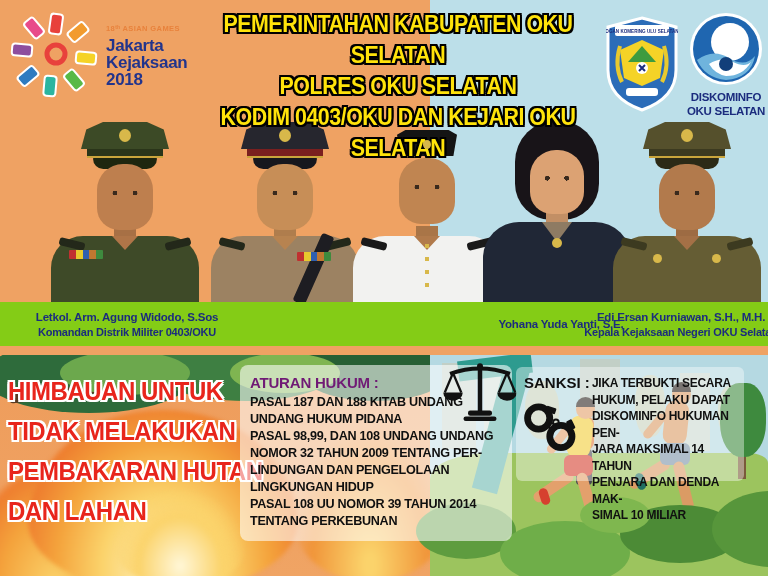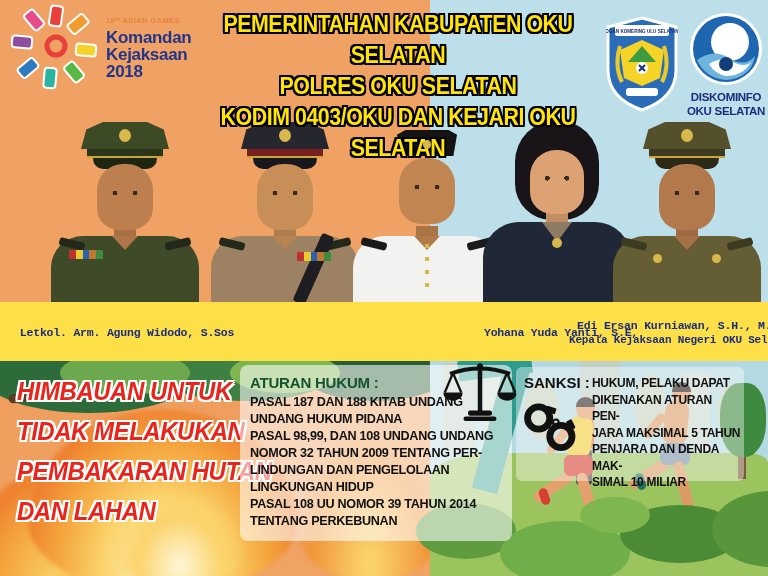--- a/index.html
+++ b/index.html
@@ -4,21 +4,21 @@
 <style>
   html,body{margin:0;padding:0;background:#222;}
   .poster{position:relative;width:768px;height:576px;overflow:hidden;
     font-family:"Liberation Sans",sans-serif;background:#EFA263;}
 
   
   .top-section{position:absolute;top:0;left:0;width:768px;height:302px;
     background:linear-gradient(90deg,#EFA263 0 430px,#BCDFE9 430px 100%);}
 
   
-  .asian-games{position:absolute;top:0;left:10px;width:180px;height:108px;}
+  .asian-games{position:absolute;top:8px;left:10px;width:180px;height:108px;}
   .ag-text{position:absolute;left:96px;top:12px;line-height:17px;}
   .ag-small{font-size:7.5px;font-weight:800;color:#E8823C;letter-spacing:.4px;}
   .ag-big{font-size:17px;font-weight:800;color:#22348C;letter-spacing:-.3px;}
 
   
   .title-block{position:absolute;left:178px;top:9px;width:440px;text-align:center;z-index:3;}
   .title-line{font-size:23px;font-weight:900;line-height:31px;color:#FFE30A;
     letter-spacing:-.5px;transform:scaleX(.93);transform-origin:center;
     text-shadow:-2px -2px 0 #000,2px -2px 0 #000,-2px 2px 0 #000,2px 2px 0 #000,
       0 -2px 0 #000,0 2px 0 #000,-2px 0 0 #000,2px 0 0 #000;}
@@ -76,21 +76,21 @@
   .o3 .epaulet{background:#1A1A1A;}
   .o5 .epaulet{background:#3C3A20;}
   .gold-dot{position:absolute;width:9px;height:9px;border-radius:50%;background:#D8B84A;top:18px;}
   .gold-dot.l{left:40px;} .gold-dot.r{right:40px;}
   .brooch{position:absolute;top:16px;left:50%;transform:translateX(-50%);width:10px;height:10px;
     border-radius:50%;background:#D8B84A;}
   .blouse{position:absolute;top:0;left:50%;transform:translateX(-50%);width:30px;height:20px;
     background:#8E7B63;clip-path:polygon(0 0,100% 0,50% 100%);}
 
   
-  .caption-bar{position:absolute;top:302px;left:0;width:768px;height:59px;background:#fde047;z-index:4;font-family:Liberation Mono, monospace;}
+  .caption-bar{position:absolute;top:302px;left:0;width:768px;height:44px;background:#84cc16;z-index:4;}
   .caption{position:absolute;top:50%;transform:translate(-50%,-50%);text-align:center;color:#1B2C7E;white-space:nowrap;}
   .cap-name{font-size:11.5px;font-weight:800;line-height:15px;letter-spacing:-.2px;}
   .cap-role{font-size:11px;font-weight:800;line-height:14px;letter-spacing:-.2px;}
   .c1{left:127px;} .c2{left:290px;} .c3{left:431px;} .c4{left:561px;} .c5{left:681px;}
 
   
   .bottom-section{position:absolute;top:355px;left:0;width:768px;height:221px;overflow:hidden;}
 
   
   .fire-zone{position:absolute;left:0;top:0;width:430px;height:221px;
@@ -105,21 +105,21 @@
     border-radius:5px;transform:rotate(-7deg);}
   .flame{position:absolute;filter:blur(2px);border-radius:50% 50% 45% 45%/62% 62% 38% 38%;}
   .f1{left:28px;top:55px;width:270px;height:180px;
     background:radial-gradient(ellipse at 50% 88%,#FFF4C8 0%,#FBD36B 32%,#F4A33C 56%,#EE7E2F 74%,rgba(238,126,47,0) 78%);}
   .f2{left:-30px;top:115px;width:170px;height:130px;
     background:radial-gradient(ellipse at 50% 90%,#FBD36B 0%,#F4A33C 45%,#EE7E2F 70%,rgba(238,126,47,0) 76%);}
   .f3{left:295px;top:75px;width:150px;height:150px;
     background:radial-gradient(ellipse at 50% 90%,#FBD36B 5%,#F0953A 55%,rgba(240,149,58,0) 76%);}
   .f4{left:115px;top:135px;width:130px;height:95px;
     background:radial-gradient(ellipse at 50% 80%,#FFF7D8 0%,#FBD36B 45%,rgba(251,211,107,0) 75%);}
-  .appeal{position:absolute;left:17px;top:16px;z-index:6;font-style:italic;}
+  .appeal{position:absolute;left:8px;top:16px;z-index:6;}
   .appeal-line{font-size:25px;font-weight:900;line-height:40px;color:#E8251C;letter-spacing:-.5px;
     transform:scaleX(.96);transform-origin:left;
     text-shadow:-2px -2px 0 #fff,2px -2px 0 #fff,-2px 2px 0 #fff,2px 2px 0 #fff,
       0 -2px 0 #fff,0 2px 0 #fff,-2px 0 0 #fff,2px 0 0 #fff;}
 
   
   .park-zone{position:absolute;left:430px;top:0;width:338px;height:221px;background:#B5D9E2;}
   .bldg{position:absolute;background:#C2CFC6;}
   .bd1{left:12px;top:8px;width:34px;height:86px;}
   .bd2{left:54px;top:22px;width:26px;height:72px;background:#CBD9D0;}
@@ -172,21 +172,21 @@
   .r2 .r-shoe-f{left:48px;top:123px;width:19px;height:9px;background:#1F6E62;transform:rotate(-8deg);}
   .r2 .r-shoe-b{left:-6px;top:92px;width:17px;height:9px;background:#1F6E62;transform:rotate(74deg);}
   .walker{position:absolute;left:566px;top:48px;width:40px;height:90px;z-index:4;}
   .w-head{position:absolute;left:12px;top:0;width:14px;height:14px;border-radius:50%;background:#D99A66;}
   .w-torso{position:absolute;left:8px;top:13px;width:20px;height:34px;border-radius:8px;background:#E07B3A;}
   .w-legs{position:absolute;left:10px;top:46px;width:16px;height:36px;background:#4A4A52;border-radius:4px;}
 
   
   .law-panel{position:absolute;left:240px;top:10px;width:272px;height:176px;z-index:8;
     background:rgba(255,255,255,.58);border-radius:8px;padding:7px 10px;box-sizing:border-box;}
-  .law-heading{font-size:15px;font-weight:900;color:#14532d;line-height:21px;letter-spacing:-.2px;}
+  .law-heading{font-size:15px;font-weight:900;color:#701a75;line-height:21px;letter-spacing:-.2px;}
   .law-line{font-size:13px;font-weight:800;color:#101010;line-height:17px;letter-spacing:-.3px;
     transform:scaleX(.97);transform-origin:left;}
   .scales{position:absolute;right:-6px;top:-4px;width:76px;height:66px;}
   .sanksi-panel{position:absolute;left:516px;top:12px;width:228px;height:114px;z-index:8;
     background:rgba(255,255,255,.4);border-radius:6px;}
   .sanksi-label{position:absolute;left:8px;top:7px;font-size:15px;font-weight:900;color:#101010;}
   .handcuffs{position:absolute;left:4px;top:30px;width:62px;height:58px;}
   .sanksi-text{position:absolute;left:76px;top:8px;width:150px;}
   .sanksi-line{font-size:12px;font-weight:800;color:#101010;line-height:16.5px;letter-spacing:-.3px;}
 </style>
@@ -206,21 +206,21 @@
           <rect x="58" y="62" width="12" height="20" rx="3" fill="#58B947" transform="rotate(140 64 72)"></rect>
           <rect x="34" y="68" width="12" height="20" rx="3" fill="#2BB5A0" transform="rotate(185 40 78)"></rect>
           <rect x="12" y="58" width="12" height="20" rx="3" fill="#2F7BC0" transform="rotate(230 18 68)"></rect>
           <rect x="6" y="32" width="12" height="20" rx="3" fill="#8E4E9E" transform="rotate(275 12 42)"></rect>
           <rect x="18" y="10" width="12" height="20" rx="3" fill="#E84B8A" transform="rotate(320 24 20)"></rect>
         </g>
         <circle cx="46" cy="46" r="9" fill="none" stroke="#E8413C" stroke-width="5"></circle>
       </svg>
       <div class="ag-text">
         <div class="ag-small">18ᵗʰ ASIAN GAMES</div>
-        <div class="ag-big">Komandan</div>
+        <div class="ag-big">Jakarta</div>
         <div class="ag-big">Kejaksaan</div>
         <div class="ag-big">2018</div>
       </div>
     </div>
 
     <div class="title-block">
       <div class="title-line">PEMERINTAHAN KABUPATEN OKU SELATAN</div>
       <div class="title-line">POLRES OKU SELATAN</div>
       <div class="title-line">KODIM 0403/OKU DAN KEJARI OKU SELATAN</div>
     </div>
@@ -326,20 +326,21 @@
         <div class="epaulet r"></div>
         <div class="gold-dot l"></div>
         <div class="gold-dot r"></div>
       </div>
     </div>
   </div>
 
   <div class="caption-bar">
     <div class="caption c1">
       <div class="cap-name">Letkol. Arm. Agung Widodo,  S.Sos</div>
+      <div class="cap-role">Komandan Distrik Militer 0403/OKU</div>
     </div>
     <div class="caption c4">
       <div class="cap-name">Yohana Yuda Yanti, S.E,</div>
     </div>
     <div class="caption c5">
       <div class="cap-name">Edi Ersan Kurniawan, S.H., M.H.</div>
       <div class="cap-role">Kepala Kejaksaan Negeri OKU Selatan</div>
     </div>
   </div>
 
@@ -441,22 +442,23 @@
       <div class="sanksi-label">SANKSI :</div>
       <svg class="handcuffs" viewBox="0 0 100 94">
         <circle cx="30" cy="34" r="18" fill="none" stroke="#111" stroke-width="11"></circle>
         <circle cx="66" cy="64" r="18" fill="none" stroke="#111" stroke-width="11"></circle>
         <rect x="42" y="16" width="16" height="10" rx="2" fill="#111" transform="rotate(18 50 21)"></rect>
         <rect x="74" y="40" width="16" height="10" rx="2" fill="#111" transform="rotate(64 82 45)"></rect>
         <circle cx="51" cy="47" r="4.5" fill="none" stroke="#111" stroke-width="3"></circle>
         <circle cx="58" cy="41" r="4.5" fill="none" stroke="#111" stroke-width="3"></circle>
       </svg>
       <div class="sanksi-text">
+        <div class="sanksi-line">JIKA TERBUKTI SECARA</div>
         <div class="sanksi-line">HUKUM, PELAKU DAPAT</div>
-        <div class="sanksi-line">DIKENAKAN ATURAN PEN-</div>
-        <div class="sanksi-line">JARA MAKSIMAL 5 TAHUN</div>
+        <div class="sanksi-line">DISKOMINFO HUKUMAN PEN-</div>
+        <div class="sanksi-line">JARA MAKSIMAL 14 TAHUN</div>
         <div class="sanksi-line">PENJARA DAN DENDA MAK-</div>
         <div class="sanksi-line">SIMAL 10 MILIAR</div>
       </div>
     </div>
 
   </div>
 </div>
 
 </body></html>

